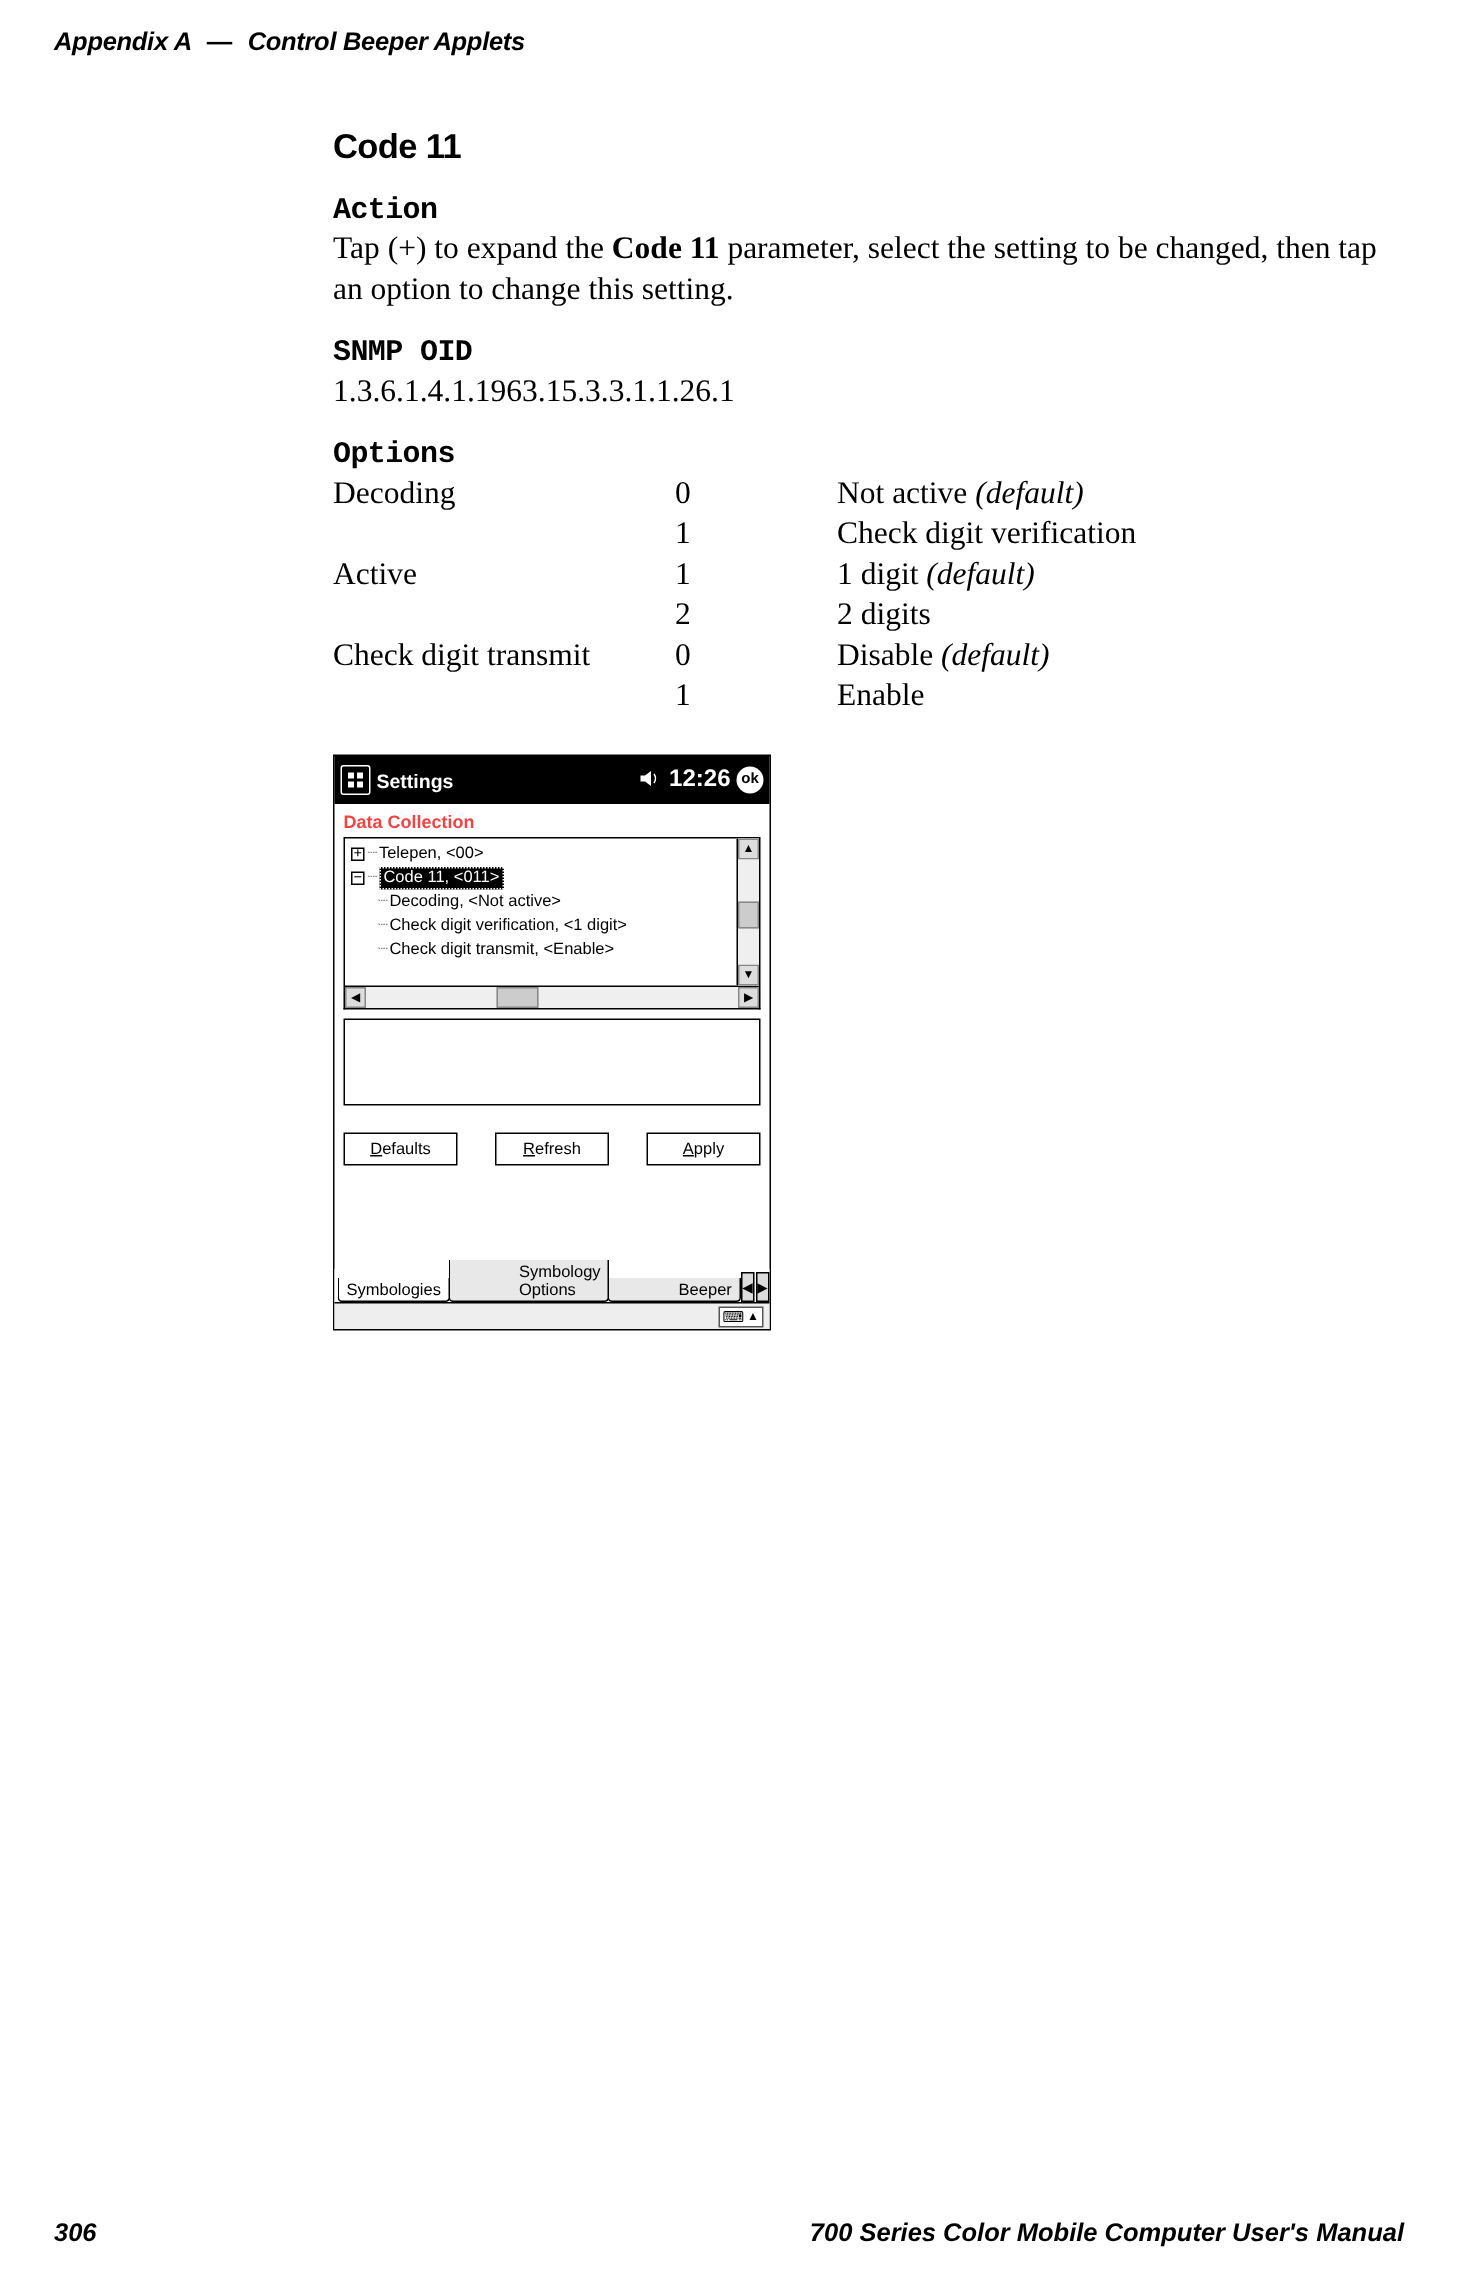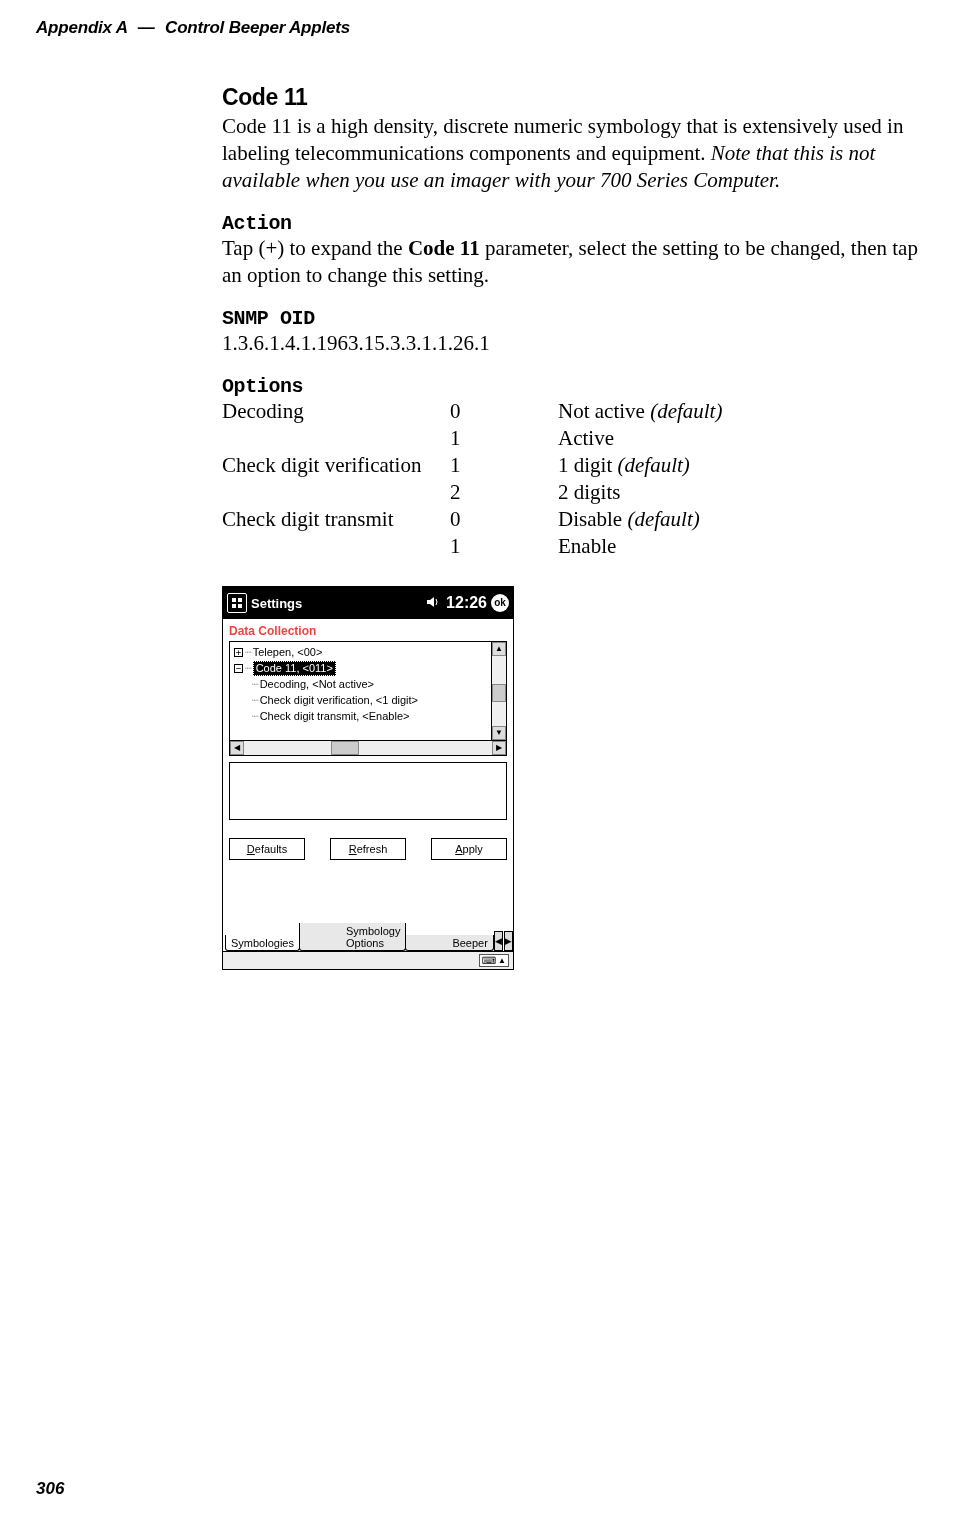--- a/index.html
+++ b/index.html
@@ -282,43 +282,40 @@
       <span>Appendix</span>
       <span>A</span>
       <span class="dash">—</span>
       <span>Control Beeper Applets</span>
     </div>
   </div>
 
   <div class="content">
 
     <div class="h-code11">Code 11</div>
-    <p class="body-text">
-      <span>Code 11 is a high density, discrete numeric symbology that is extensively used in labeling telecommunications components and equipment. </span><span class="italic">Note that this is not available when you use an imager with your 700 Series Computer.</span>
-    </p>
 
     <div class="subhead">Action</div>
     <p class="body-text">
       <span>Tap (+) to expand the </span><span class="bold">Code 11</span><span> parameter, select the setting to be changed, then tap an option to change this setting.</span>
     </p>
 
     <div class="subhead">SNMP OID</div>
     <p class="body-text">1.3.6.1.4.1.1963.15.3.3.1.1.26.1</p>
 
     <div class="subhead">Options</div>
     <div class="options-table">
       <div>Decoding</div>
       <div>0</div>
       <div><span>Not active </span><span class="italic">(default)</span></div>
 
       <div></div>
       <div>1</div>
+      <div>Check digit verification</div>
+
       <div><span>Active</span><span class="italic"></span></div>
-
-      <div>Check digit verification</div>
       <div>1</div>
       <div><span>1 digit </span><span class="italic">(default)</span></div>
 
       <div></div>
       <div>2</div>
       <div><span>2 digits</span><span class="italic"></span></div>
 
       <div>Check digit transmit</div>
       <div>0</div>
       <div><span>Disable </span><span class="italic">(default)</span></div>
@@ -422,15 +419,16 @@
           <span>⌨</span>
             <span class="sip-caret">▲</span>
         </span>
       </div>
     </div>
 
   </div>
 
   <div class="footer">
     <span class="pageno">306</span>
+    <span>700 Series Color Mobile Computer User's Manual</span>
   </div>
 
 </div>
 
 </body></html>

